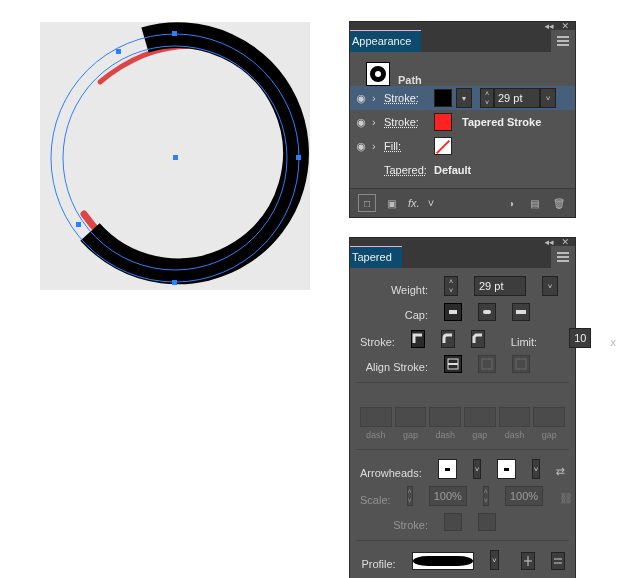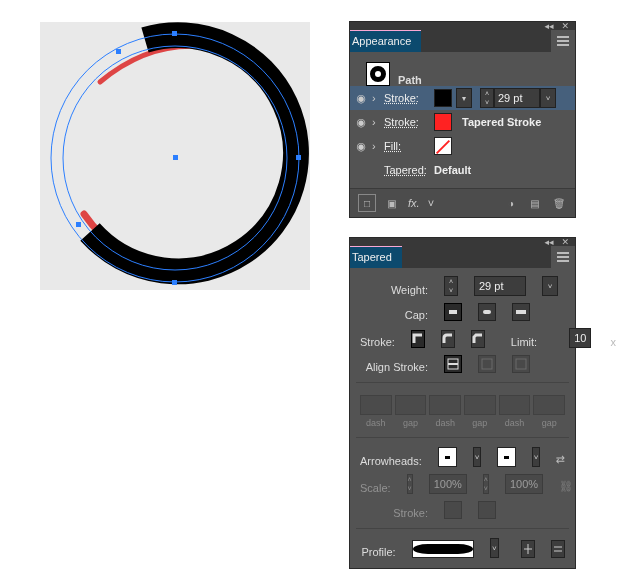--- a/index.html
+++ b/index.html
@@ -44,21 +44,21 @@
   .stroke{left:350px;top:238px;width:225px;}
   .sp-body{padding:8px 10px 10px 10px;display:flex;flex-direction:column;gap:7px;}
   .srow{display:flex;align-items:flex-end;gap:16px;}
   .slab{width:68px;text-align:right;color:#ddd;}
   .ibox{width:16px;height:16px;background:#3d3d3d;border:1px solid #222;display:flex;align-items:center;justify-content:center;}
   .ibox svg{display:block;}
   .ibox.sel{background:#2a2a2a;border-color:#000;}
   .ibox.dis{opacity:.45;}
   .field{height:18px;background:#3d3d3d;border:1px solid #222;color:#eee;padding:0 4px;line-height:18px;}
   .check{width:12px;height:12px;border:1px solid #888;background:#3d3d3d;display:inline-block;margin-right:4px;}
-  .dash-grid{display:grid;grid-template-columns:repeat(6,1fr);gap:3px;margin-top:3px;}
+  .dash-grid{display:grid;grid-template-columns:repeat(6,1fr);gap:3px;margin-top:15px;}
   .dash-grid .field{width:auto;opacity:.35;text-align:center;}
   .dash-lbl{font-size:9px;color:#888;text-align:center;}
   .arrow-sw{width:46px;height:18px;background:#fff;border:1px solid #222;position:relative;}
   .arrow-sw::after{content:"";position:absolute;left:6px;right:6px;top:8px;height:3px;background:#000;}
   .profile-sw{width:74px;height:16px;background:#fff;border:1px solid #222;display:flex;align-items:center;justify-content:center;}
   .profile-sw span{display:block;width:60px;height:10px;background:#000;border-radius:50%/100%;}
   .xchar{color:#bbb;margin-left:3px;}
   .swap{width:14px;height:14px;color:#bbb;}
   .limit-lbl{margin-left:10px;color:#ddd;}
   .dashed-pair{display:flex;gap:6px;margin-left:auto;}

